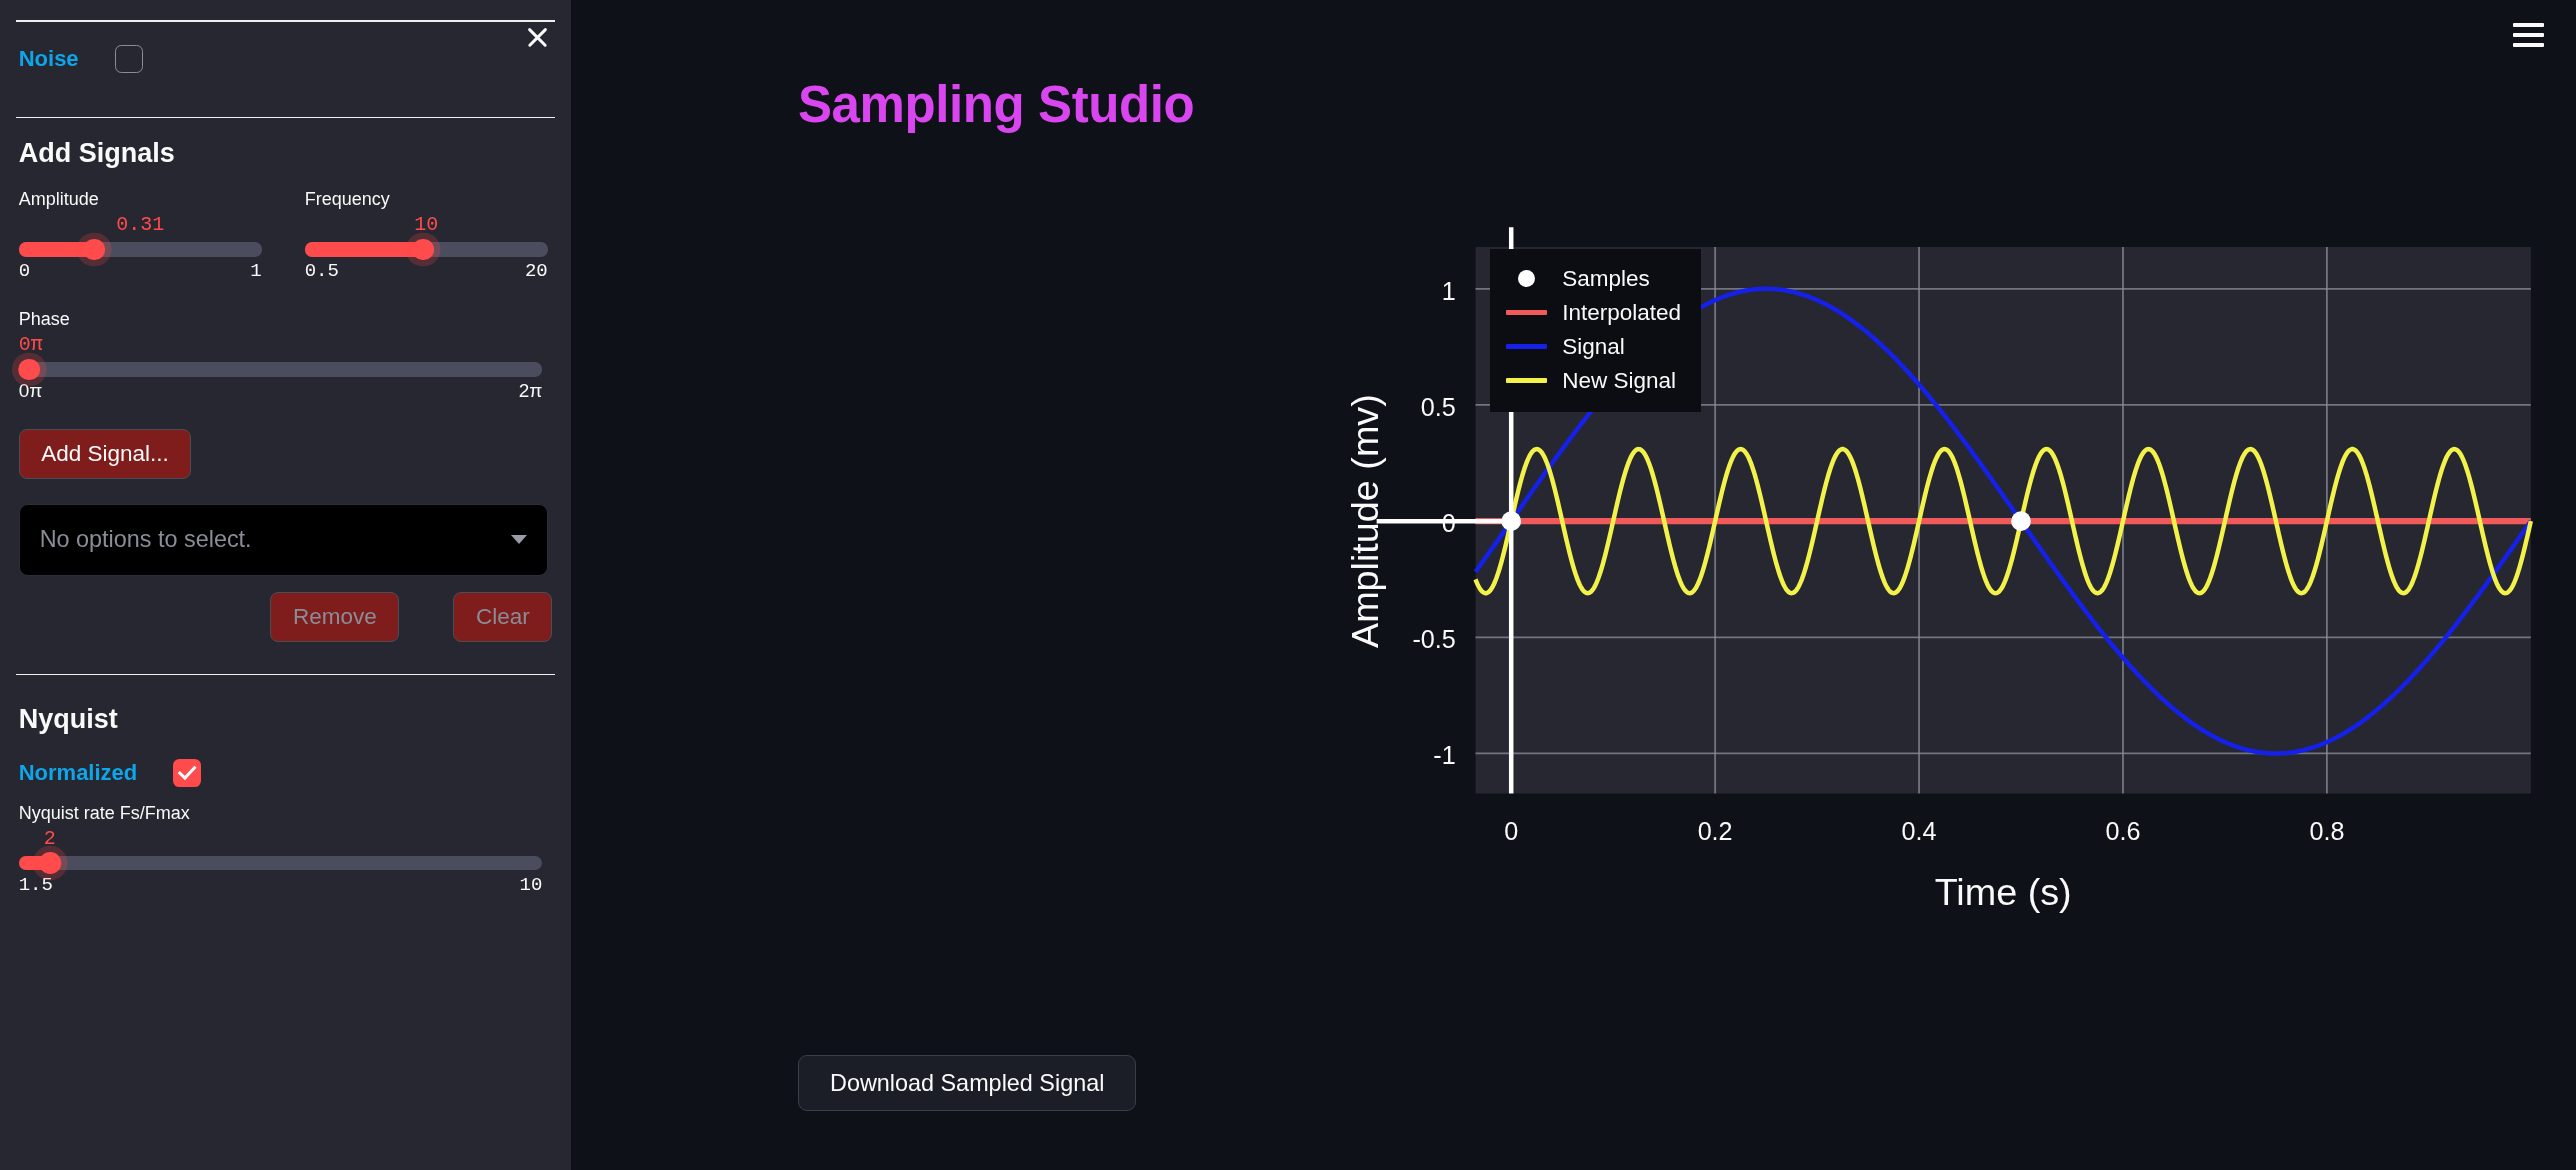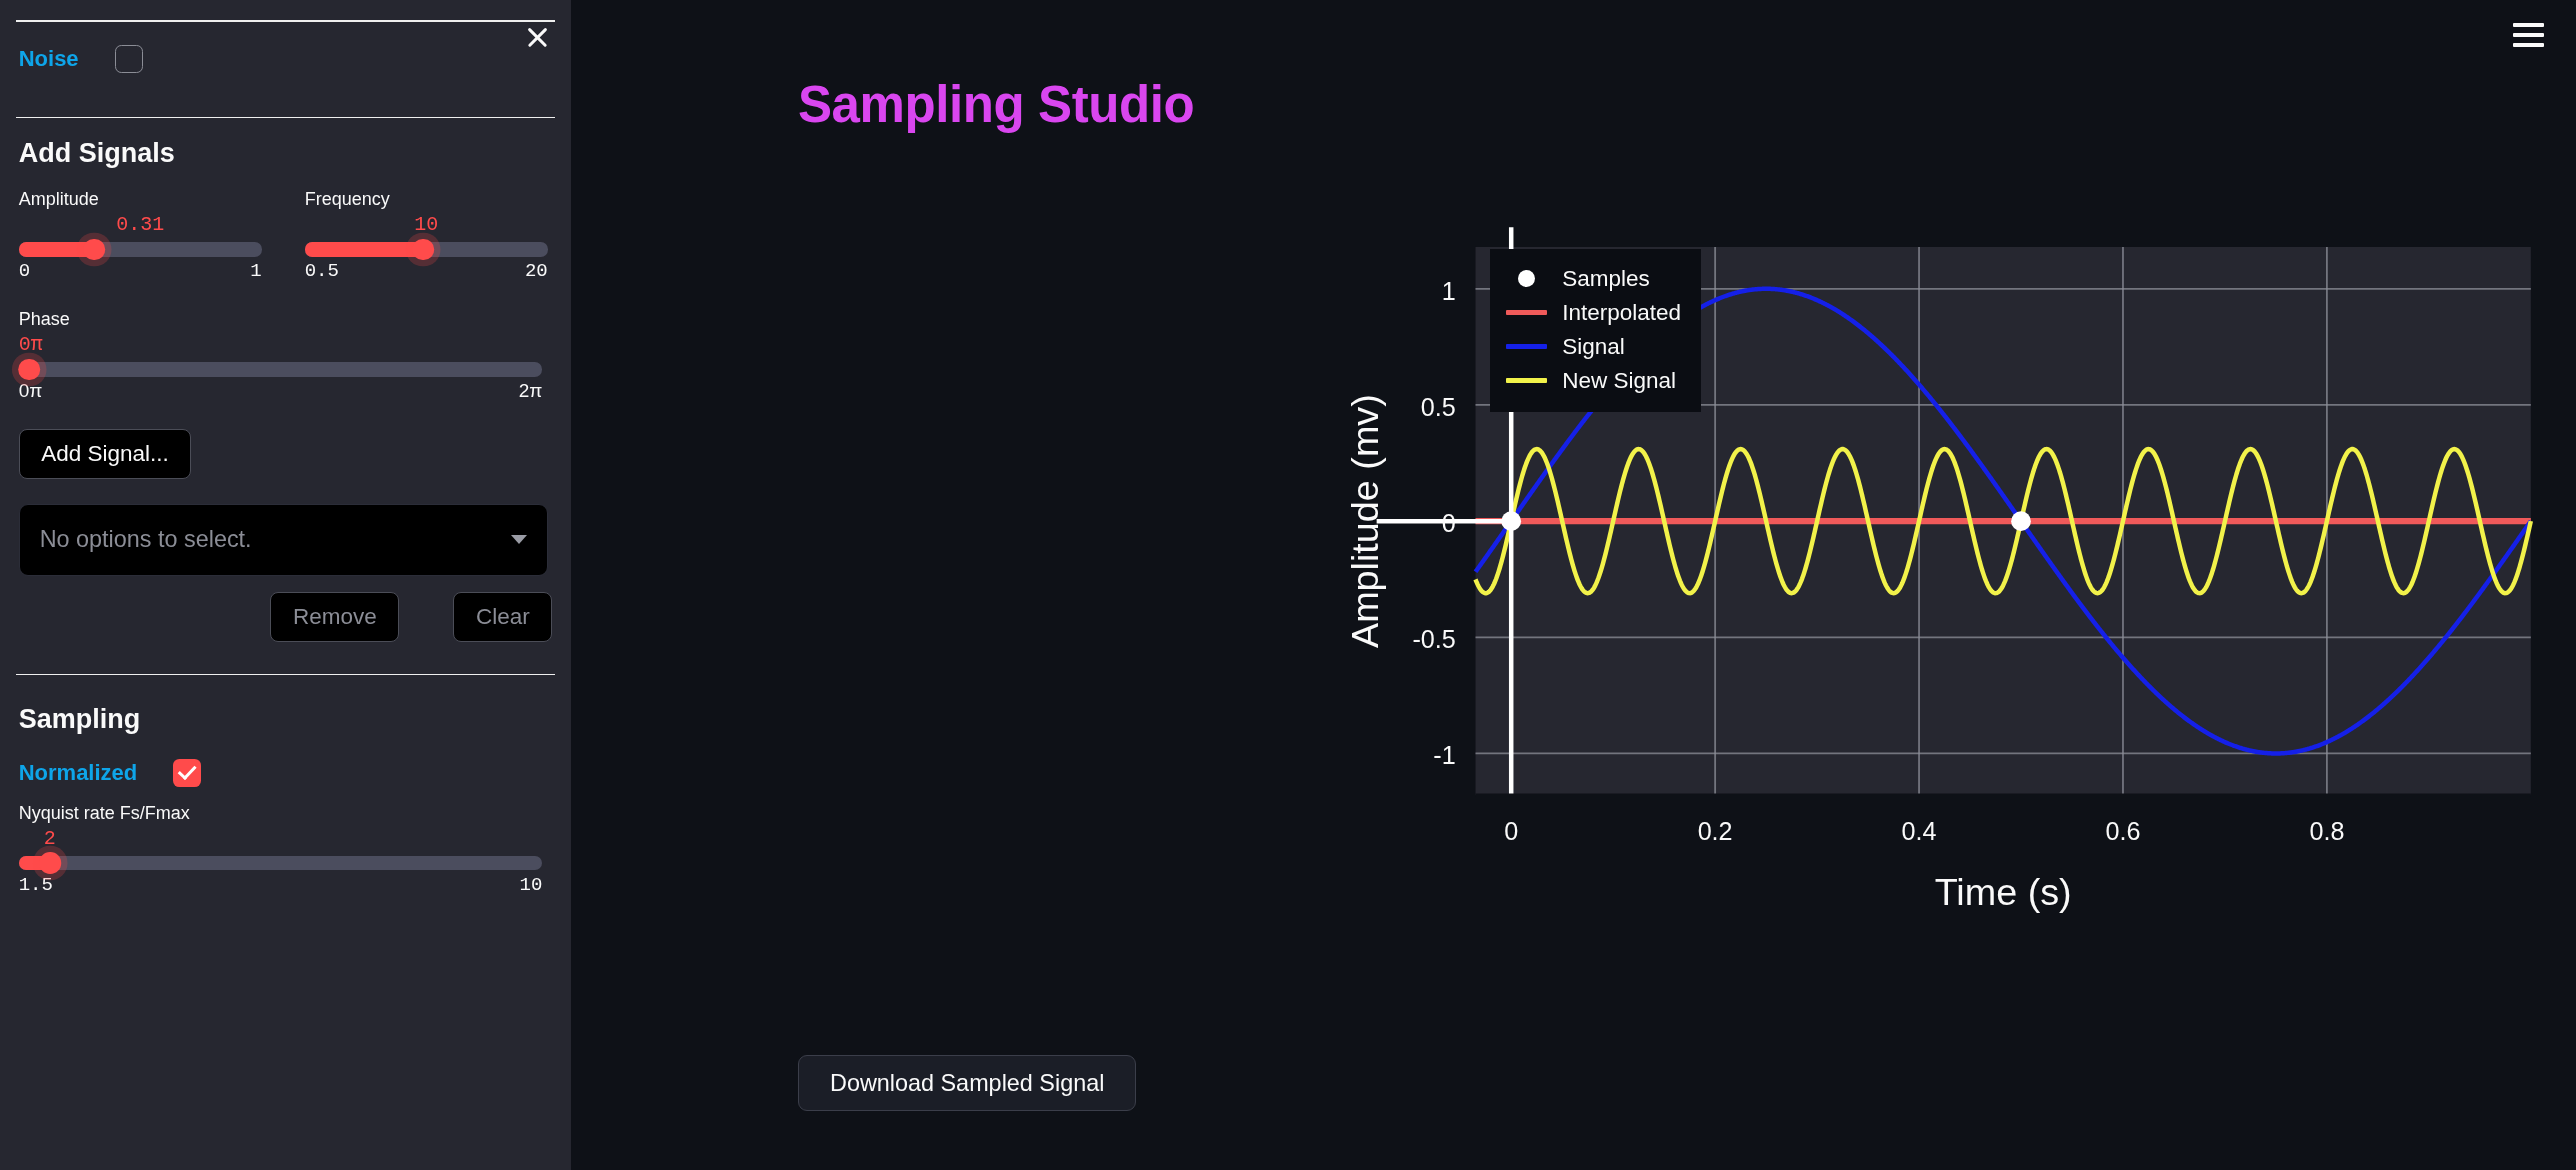--- a/index.html
+++ b/index.html
@@ -85,21 +85,21 @@
     border-radius: 50%; background: #ff4b4b; transform: translateX(-50%);
     box-shadow: 0 0 0 6.3px rgba(255,75,75,0.22); cursor: pointer;
   }
   .sl-ends { display: flex; justify-content: space-between;
     font-size: 19px; color: #fafafa; font-family: "Liberation Mono", monospace; }
   .sl-ends.plain { font-family: "Liberation Sans", sans-serif; }
 
   .phase-block { padding: 27px 2.7px 0 2.7px; width: 529px; }
 
   .outline-btn {
-    background: #000000; color: #fafafa;
+    background: #7f1d1d; color: #fafafa;
     border: 0.9px solid #4b4d57; border-radius: 8px;
     font-size: 22.5px; padding: 10.8px 21.6px; cursor: pointer;
     font-family: "Liberation Sans", sans-serif;
   }
   .outline-btn.dim { color: #8b8d96; }
   .btn-row { display: flex; gap: 54px; padding: 16px 2.7px 0 2.7px; justify-content: flex-end; }
 
   .select-box {
     margin: 25px 2.7px 0 2.7px; width: 529px; height: 72px;
     background: #000000; border: 0.9px solid #2b2d38; border-radius: 9px;
@@ -212,21 +212,21 @@
     </div>
 
     <div class="btn-row">
       <button class="outline-btn dim">Remove</button>
       <button class="outline-btn dim">Clear</button>
     </div>
 
     <div class="divider" style="margin-top:32px"></div>
 
     <div class="sampling-wrap">
-      <div class="sec-title">Sampling</div>
+      <div class="sec-title">Nyquist</div>
       <div class="noise-row" style="padding-bottom:5.4px;">
         <div class="noise-label">Normalized</div>
         <div class="cb-checked"></div>
       </div>
       <div style="padding:10.8px 2.7px 0 2.7px; width:529px;">
         <div class="sl-label">Nyquist rate Fs/Fmax</div>
         <div class="sl-value left" style="padding-left:25px">2</div>
         <div class="sl-track">
           <div class="sl-fill" style="width:6%"></div>
           <div class="sl-thumb" style="left:6%"></div>

